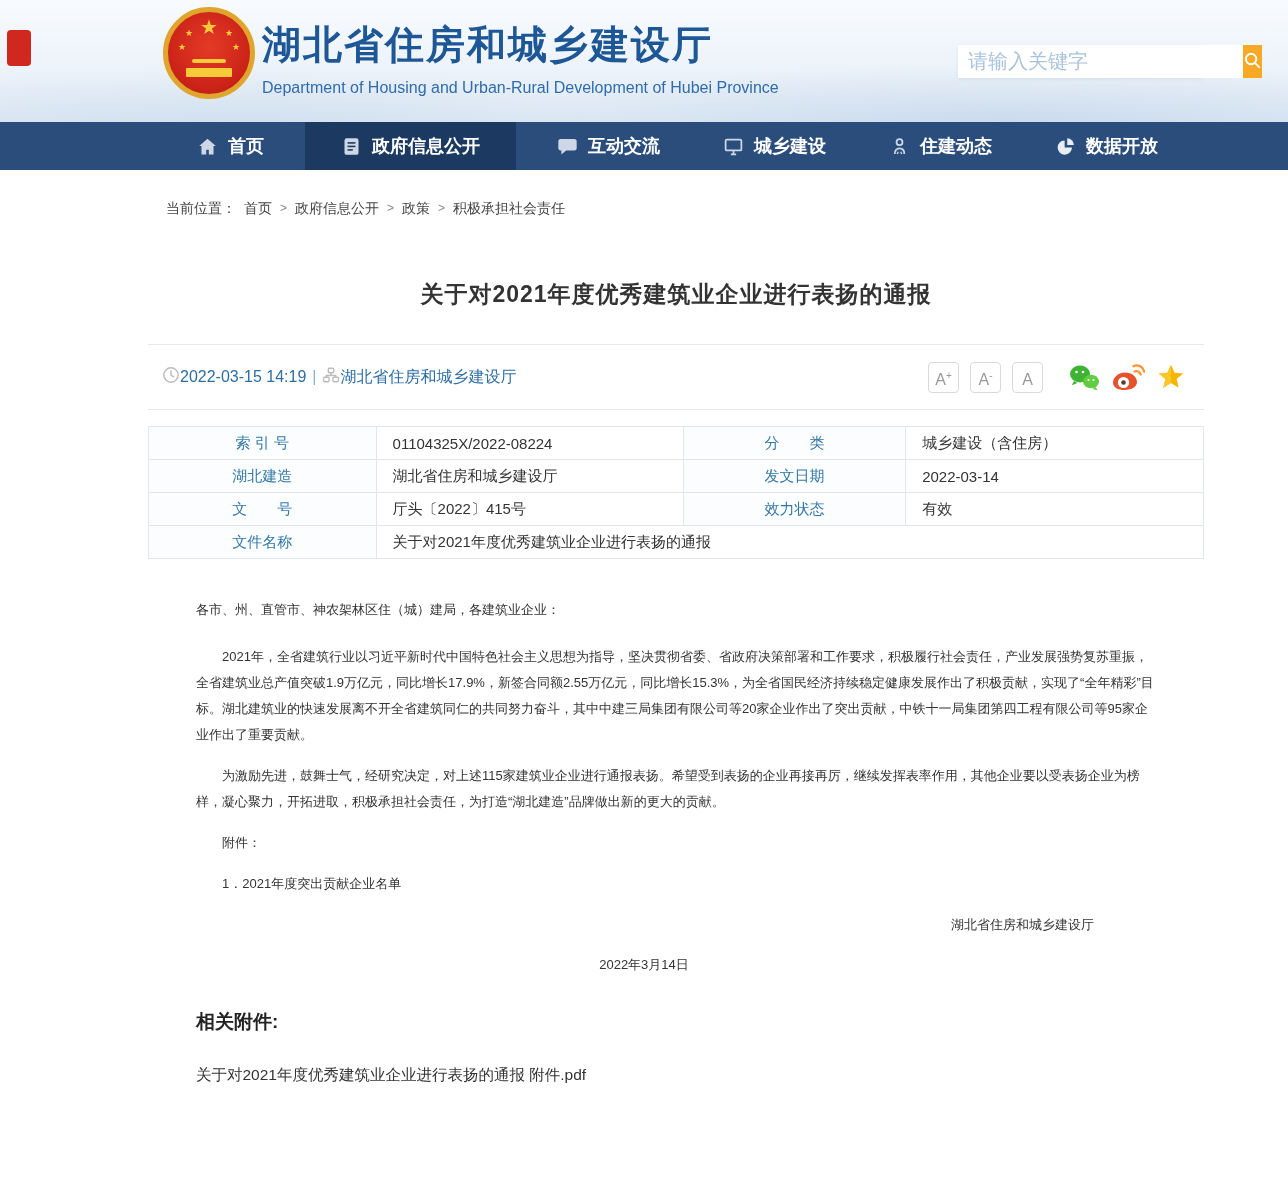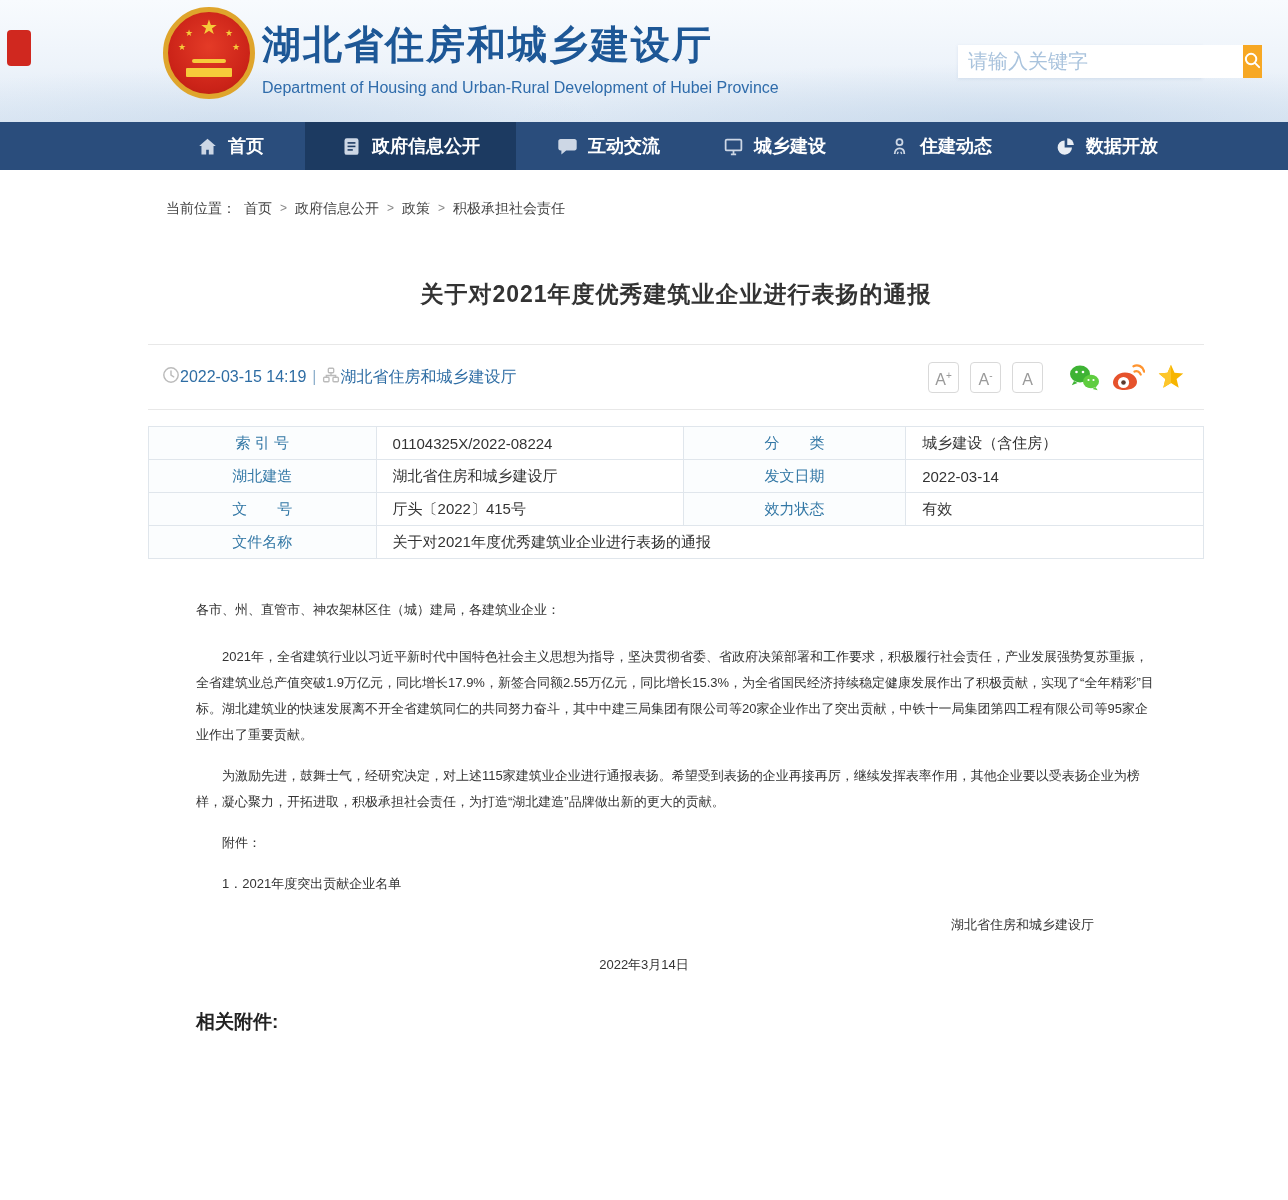--- a/index.html
+++ b/index.html
@@ -297,14 +297,15 @@
     <p class="indent">2021年，全省建筑行业以习近平新时代中国特色社会主义思想为指导，坚决贯彻省委、省政府决策部署和工作要求，积极履行社会责任，产业发展强势复苏重振，全省建筑业总产值突破1.9万亿元，同比增长17.9%，新签合同额2.55万亿元，同比增长15.3%，为全省国民经济持续稳定健康发展作出了积极贡献，实现了“全年精彩”目标。湖北建筑业的快速发展离不开全省建筑同仁的共同努力奋斗，其中中建三局集团有限公司等20家企业作出了突出贡献，中铁十一局集团第四工程有限公司等95家企业作出了重要贡献。</p>
     <p class="indent">为激励先进，鼓舞士气，经研究决定，对上述115家建筑业企业进行通报表扬。希望受到表扬的企业再接再厉，继续发挥表率作用，其他企业要以受表扬企业为榜样，凝心聚力，开拓进取，积极承担社会责任，为打造“湖北建造”品牌做出新的更大的贡献。</p>
     <p class="indent">附件：</p>
     <p class="indent">1．2021年度突出贡献企业名单</p>
     <p class="sig">湖北省住房和城乡建设厅</p>
     <p class="sig-date">2022年3月14日</p>
   </div>
 
   <div class="related">
     <div class="related-heading">相关附件:</div>
+    <a class="related-link">关于对2021年度优秀建筑业企业进行表扬的通报 附件.pdf</a>
   </div>
 </div>
 
 </body></html>

